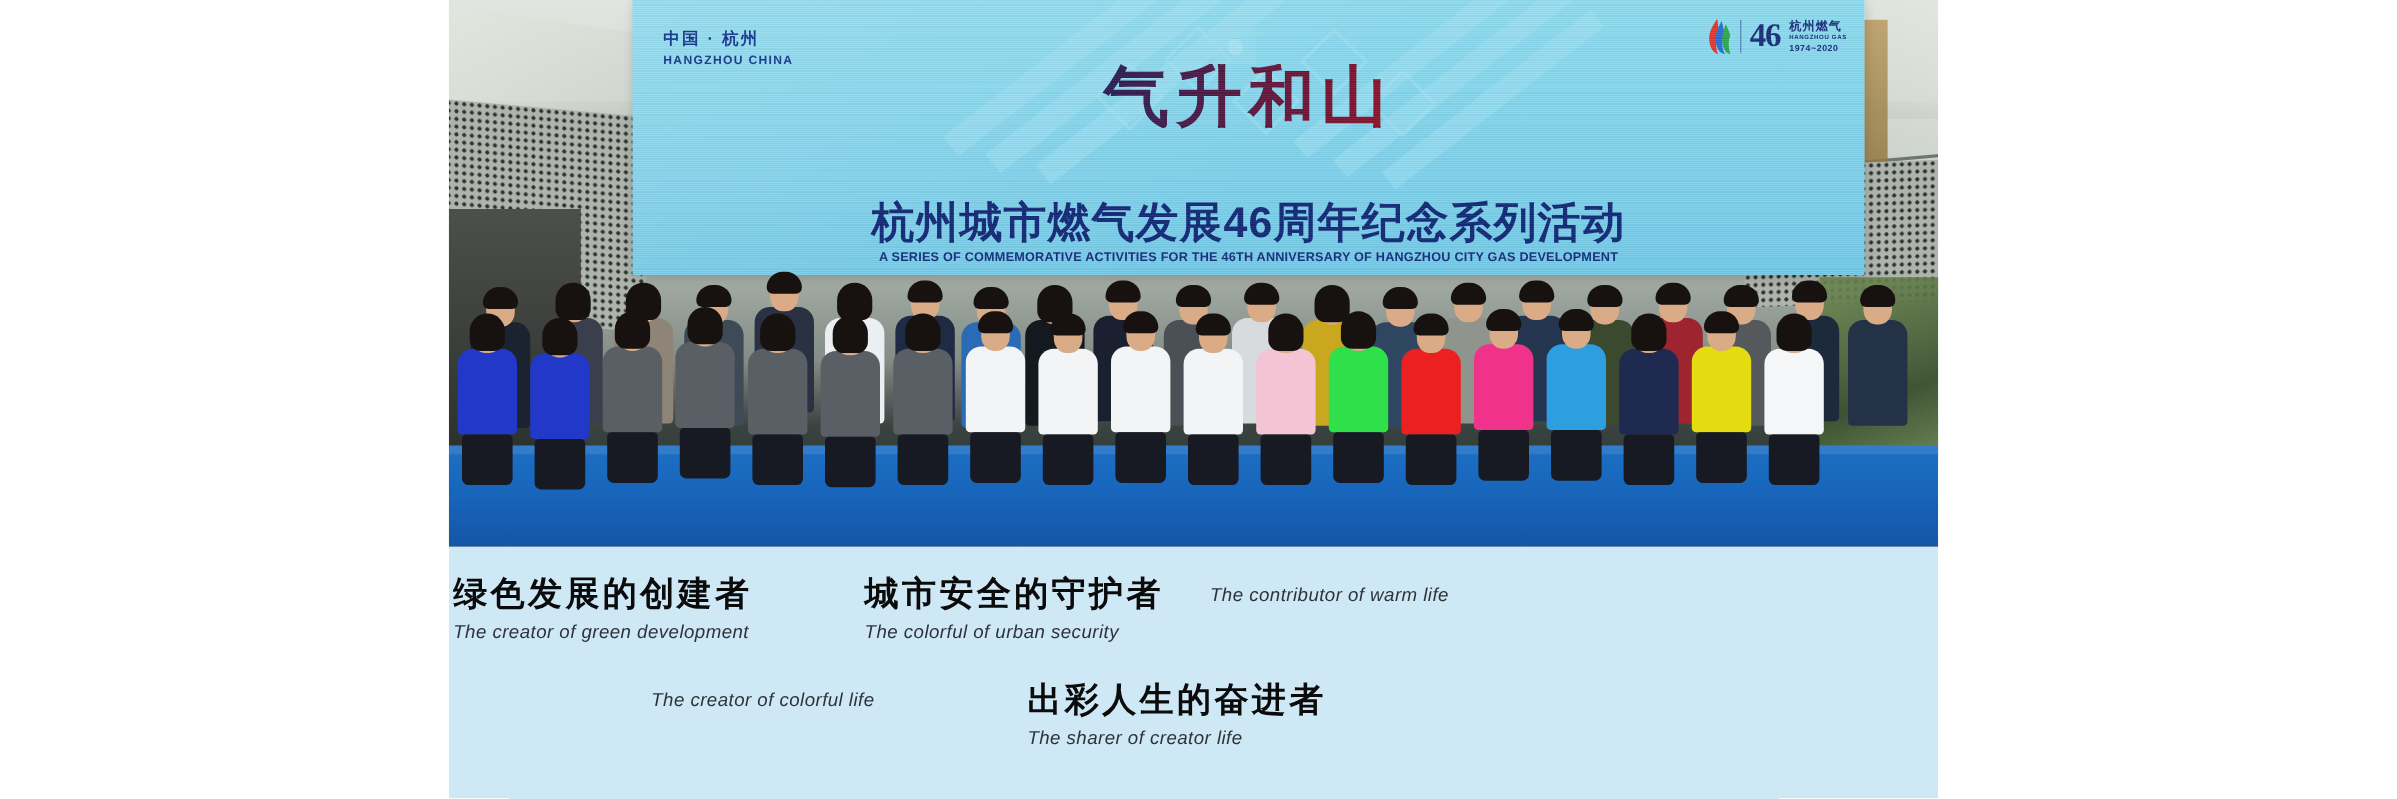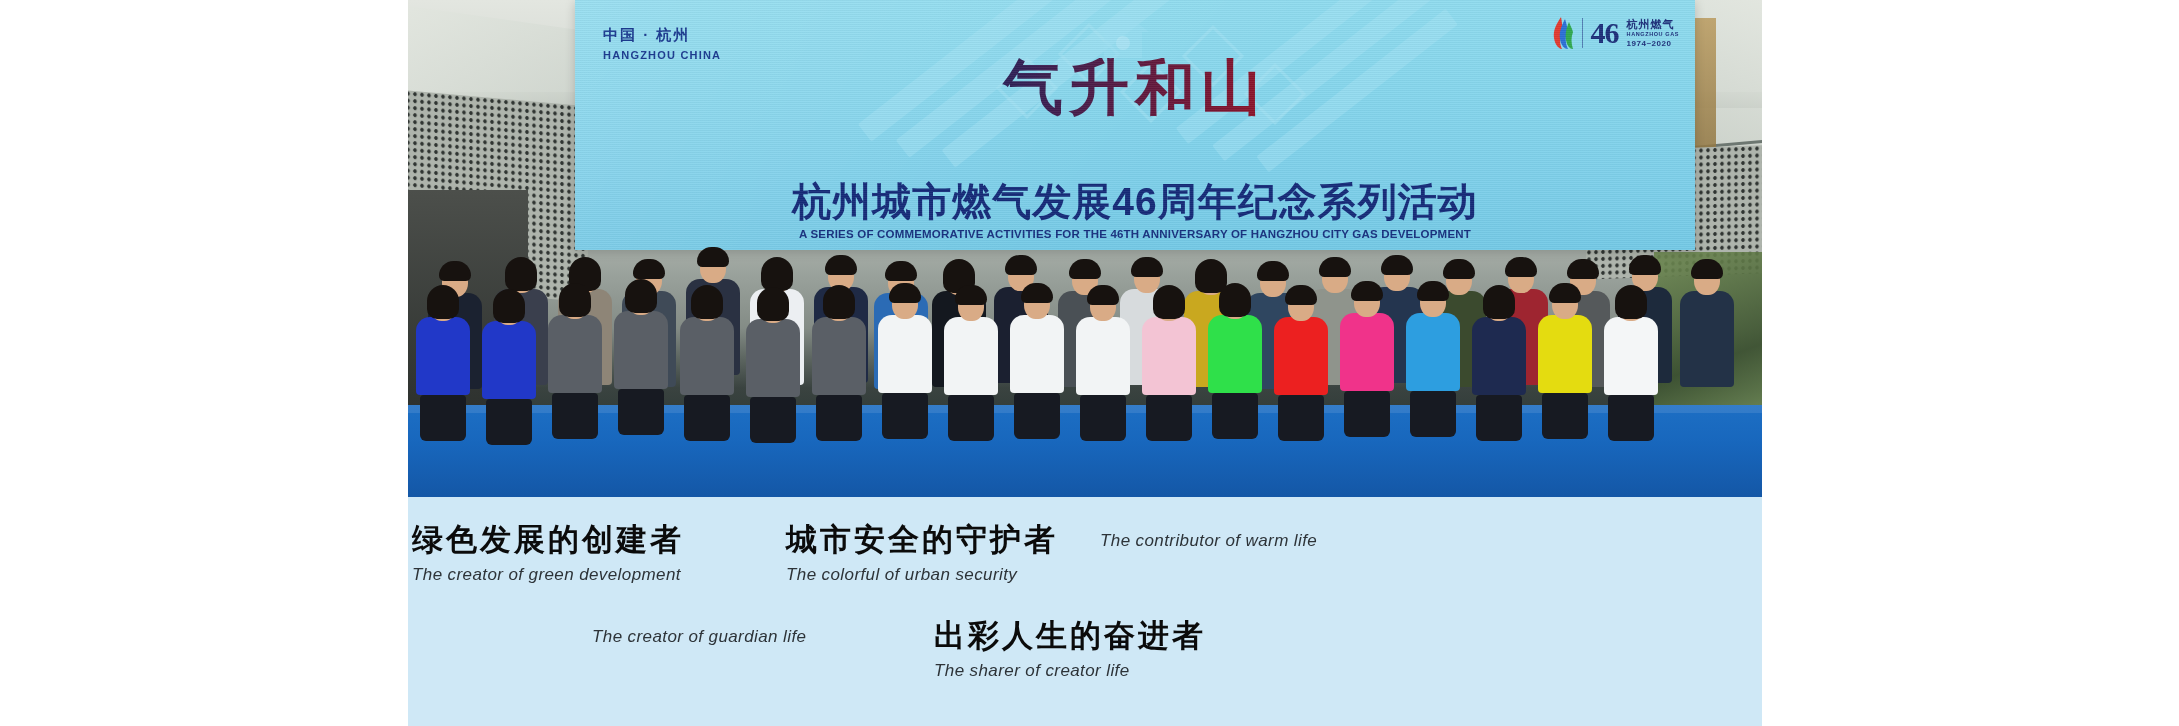--- a/index.html
+++ b/index.html
@@ -487,21 +487,21 @@
           <div class="cn">城市安全的守护者</div>
           <div class="en">The colorful of urban security</div>
         </div>
         <div class="sitem" style="left:692px">
           <div class="en">The contributor of warm life</div>
         </div>
       </div>
 
       <div class="srow" style="top:122px">
         <div class="sitem" style="left:184px">
-          <div class="en">The creator of guardian life</div>
+          <div class="en">The creator of colorful life</div>
         </div>
         <div class="sitem" style="left:526px">
           <div class="cn">出彩人生的奋进者</div>
           <div class="en">The sharer of creator life</div>
         </div>
       </div>
     </div>
 
   </div>
 </div>

